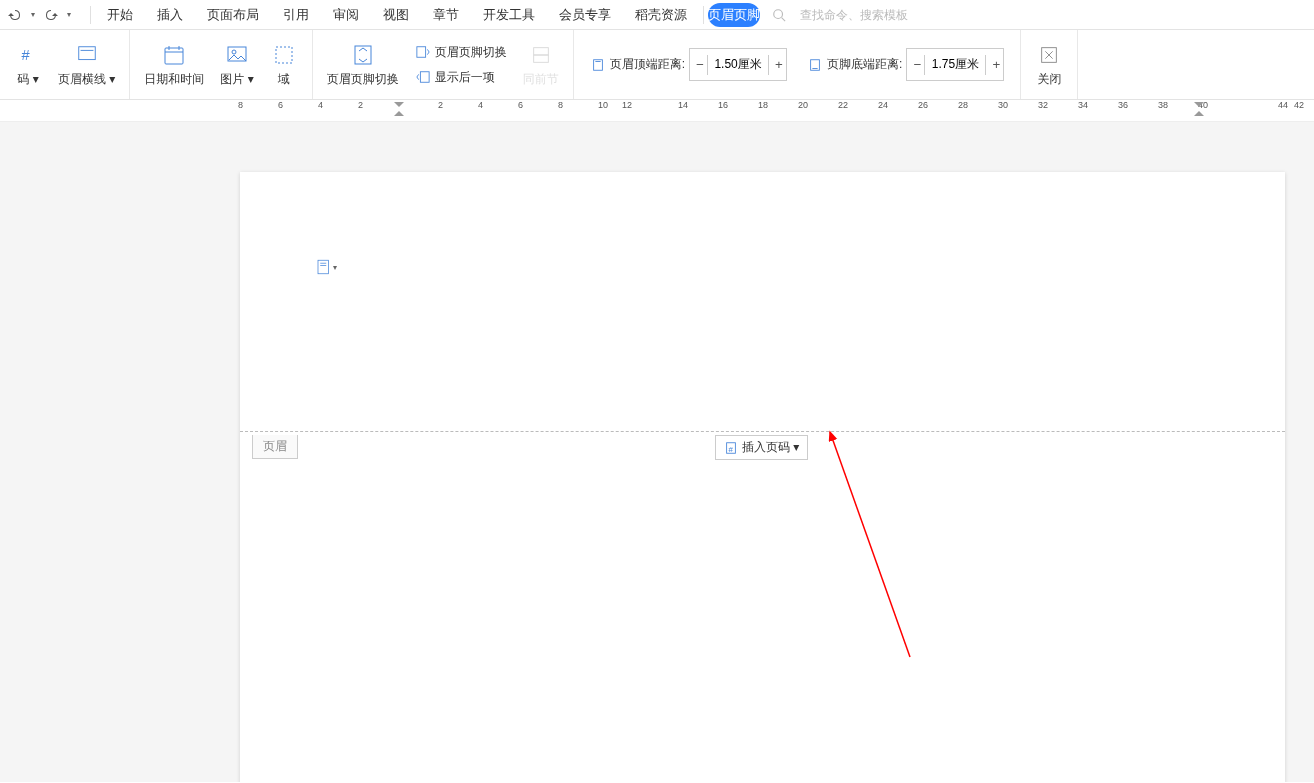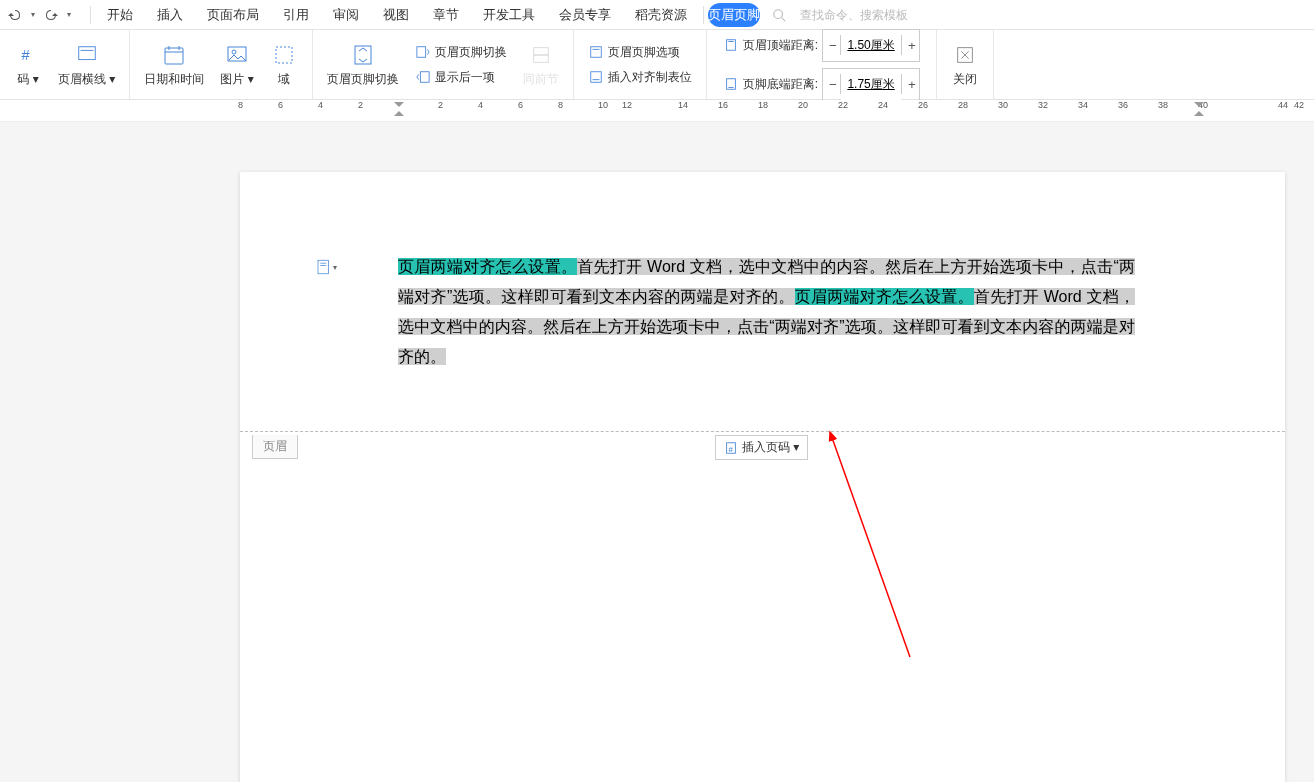--- a/index.html
+++ b/index.html
@@ -24,27 +24,27 @@
 .search-area input::placeholder { color: #bbb; }
 .ribbon { display: flex; align-items: stretch; height: 70px; border-bottom: 1px solid #e3e3e3; }
 .group { display: flex; flex-direction: column; align-items: center; justify-content: center; padding: 4px 10px; border-right: 1px solid #e8e8e8; position: relative;}
 .group.row { flex-direction: row; gap: 8px; }
 .big-btn { display: flex; flex-direction: column; align-items: center; justify-content: center; gap: 2px; padding: 2px 4px; cursor: pointer; }
 .big-btn .ic { width: 28px; height: 28px; display: flex; align-items: center; justify-content: center; color: #4685d9; }
 .big-btn .lbl { font-size: 12px; color: #333; white-space: nowrap; display:flex; align-items:center; gap:2px;}
 .small-col { display: flex; flex-direction: column; gap: 4px; justify-content: center; }
 .small-btn { display: flex; align-items: center; gap: 4px; padding: 2px 4px; cursor: pointer; color:#333; white-space:nowrap;}
 .small-btn .ic { width: 16px; height: 16px; display:flex; align-items:center; justify-content:center; color:#4685d9;}
-.hf-dist { display:flex; flex-direction:column; gap:6px; justify-content:center; padding:0 6px;}
+.hf-dist { display:flex; flex-direction:row; gap:20px; justify-content:center; padding:0 6px;}
 .hf-row { display:flex; align-items:center; gap:4px; }
 .hf-row .lbl { font-size:12px; white-space:nowrap;}
 .hf-row .stepper { display:flex; align-items:center; border:1px solid #ccc; }
 .hf-row .stepper button { width:18px; height:20px; border:none; background:#fff; cursor:pointer; color:#555; border-left:1px solid #ccc;}
 .hf-row .stepper button:first-child{border-left:none; border-right:1px solid #ccc;}
-.hf-row .stepper input { width:60px; height:31px; border:none; text-align:center; font-size:12px; outline:none;text-decoration:underline;}
+.hf-row .stepper input { width:60px; height:31px; border:none; text-align:center; font-size:12px; outline:none;}
 .hf-row .ic{width:16px; height:16px; color:#4685d9; display:flex; align-items:center; justify-content:center;}
 .ruler-wrap {padding-left:240px; height:22px; position:relative; background:#fff; border-bottom:1px solid #eee; overflow:hidden;}
 .ruler {position:relative; height:22px; font-size:9px; color:#666;}
 .ruler .tick {position:absolute; top:0;}
 .ruler .tick .t{font-size:9px; color:#555;}
 .ruler .indent {position:absolute; top:2px;}
 .canvas-area{background:#f5f5f5; height:660px; position:relative; overflow:hidden;}
 .page{position:absolute; left:240px; top:50px; width:1045px; height:640px; background:#fff; box-shadow:0 1px 4px rgba(0,0,0,0.15);}
 .header-zone{position:absolute; left:0; right:0; top:0; height:260px; border-bottom:1px dashed #bbb;}
 .header-tab{position:absolute; left:12px; top:263px; border:1px solid #ccc; border-top:none; background:#fafafa; padding:3px 10px; font-size:12px; color:#888;}
@@ -190,42 +190,20 @@
       <span class="ic">
           <svg width="22" height="22" viewBox="0 0 24 24">
             <rect x="4" y="4" width="16" height="8" fill="none" stroke="#aaa"></rect>
             <rect x="4" y="12" width="16" height="8" fill="none" stroke="#aaa"></rect>
           </svg>
         </span>
       <span class="lbl" style="color:#bbb">同前节</span>
     </div>
   </div>
 
-  <div class="group">
-    <div class="small-col">
-      <div class="small-btn">
-        <span class="ic">
-            <svg width="14" height="14" viewBox="0 0 16 16">
-              <rect x="2" y="2" width="12" height="12" fill="none" stroke="#4685d9"></rect>
-              <line x1="4" y1="5" x2="12" y2="5" stroke="#4685d9"></line>
-            </svg>
-          </span>
-        <span>页眉页脚选项</span>
-      </div>
-      <div class="small-btn">
-        <span class="ic">
-            <svg width="14" height="14" viewBox="0 0 16 16">
-              <rect x="2" y="2" width="12" height="12" fill="none" stroke="#4685d9"></rect>
-              <line x1="4" y1="11" x2="12" y2="11" stroke="#4685d9"></line>
-            </svg>
-          </span>
-        <span>插入对齐制表位</span>
-      </div>
-    </div>
-  </div>
 
   <div class="group">
     <div class="hf-dist">
       <div class="hf-row">
         <span class="ic">
             <svg width="14" height="14" viewBox="0 0 16 16">
               <rect x="3" y="2" width="10" height="12" fill="none" stroke="#4685d9"></rect>
               <line x1="5" y1="4" x2="11" y2="4" stroke="#4685d9"></line>
             </svg>
           </span>
@@ -366,23 +344,20 @@
   <div class="page">
     <div class="header-zone">
       <div class="doc-btn">
         <svg width="18" height="18" viewBox="0 0 24 24">
             <rect x="4" y="3" width="14" height="18" fill="none" stroke="#4685d9"></rect>
             <line x1="7" y1="7" x2="15" y2="7" stroke="#4685d9"></line>
             <line x1="7" y1="10" x2="15" y2="10" stroke="#4685d9"></line>
           </svg>
         <span class="chev">▾</span>
       </div>
-      <div class="header-text">
-        <span class="sel"><span class="hl">页眉两端对齐怎么设置。</span><span>首先打开 Word 文档，选中文档中的内容。然后在上方开始选项卡中，点击“两端对齐”选项。这样即可看到文本内容的两端是对齐的。</span><span class="hl">页眉两端对齐怎么设置。</span><span>首先打开 Word 文档，选中文档中的内容。然后在上方开始选项卡中，点击“两端对齐”选项。这样即可看到文本内容的两端是对齐的。</span></span>
-      </div>
     </div>
     <div class="header-tab">页眉</div>
     <div class="insert-pn">
       <span class="ic">
           <svg width="14" height="14" viewBox="0 0 16 16">
             <rect x="3" y="2" width="10" height="12" fill="none" stroke="#4685d9"></rect>
             <text x="5" y="12" font-size="9" fill="#4685d9">#</text>
           </svg>
         </span>
       <span>插入页码 ▾</span>

